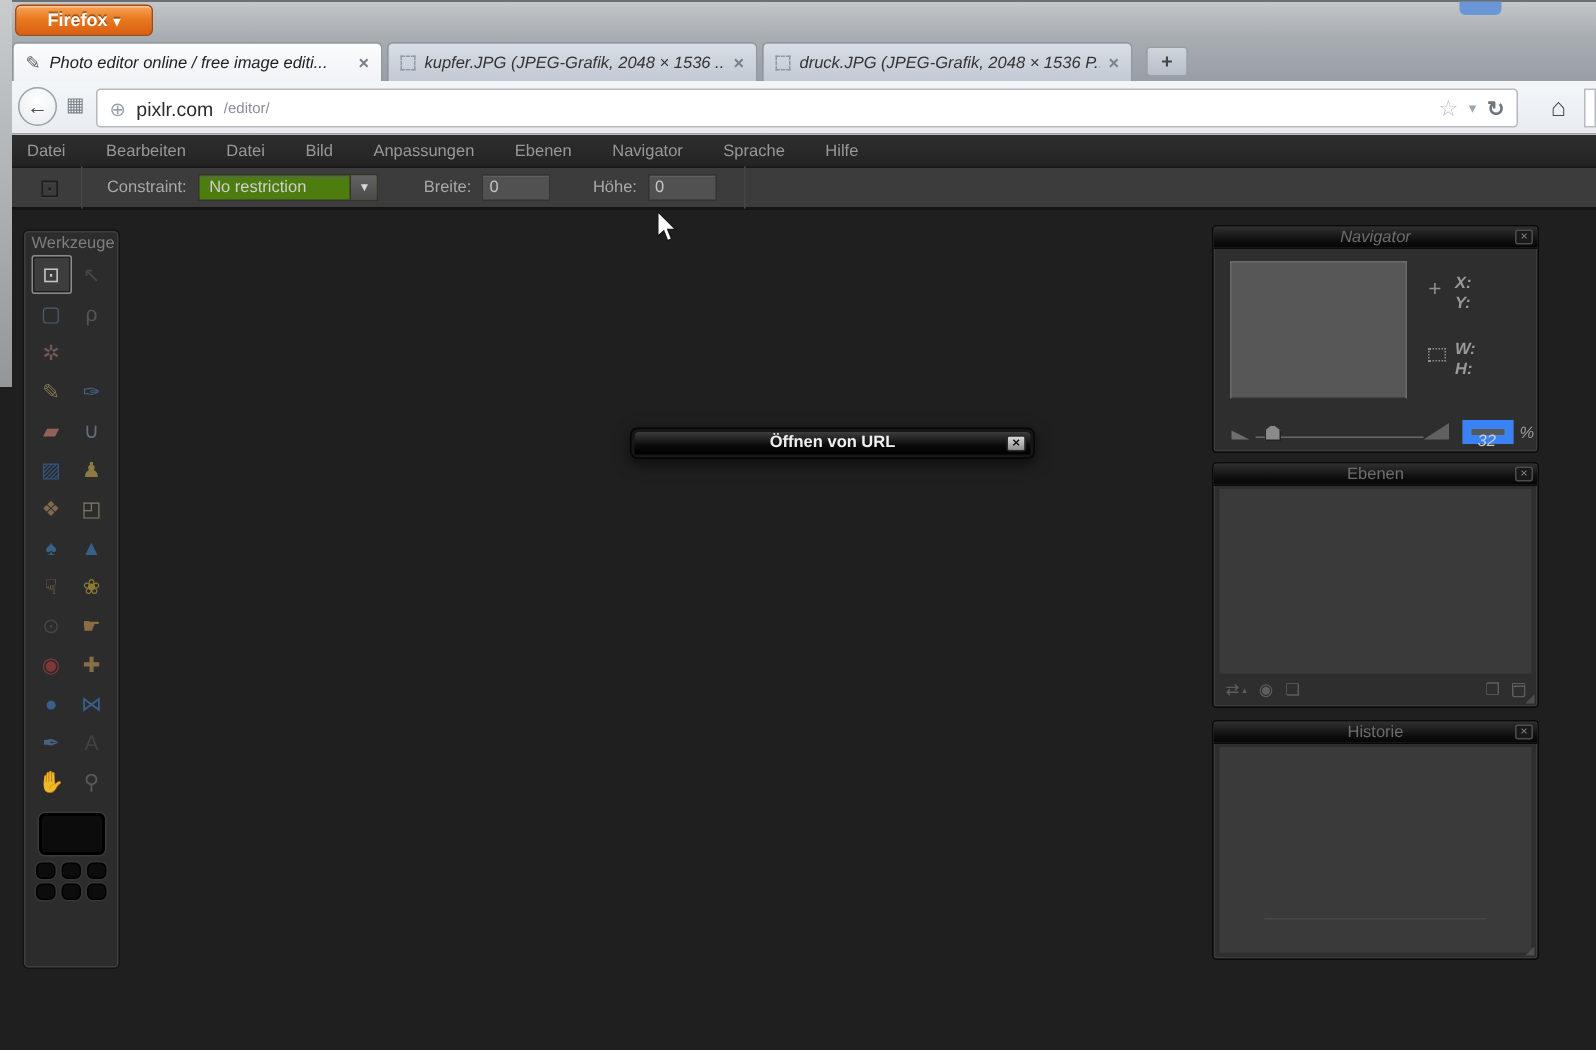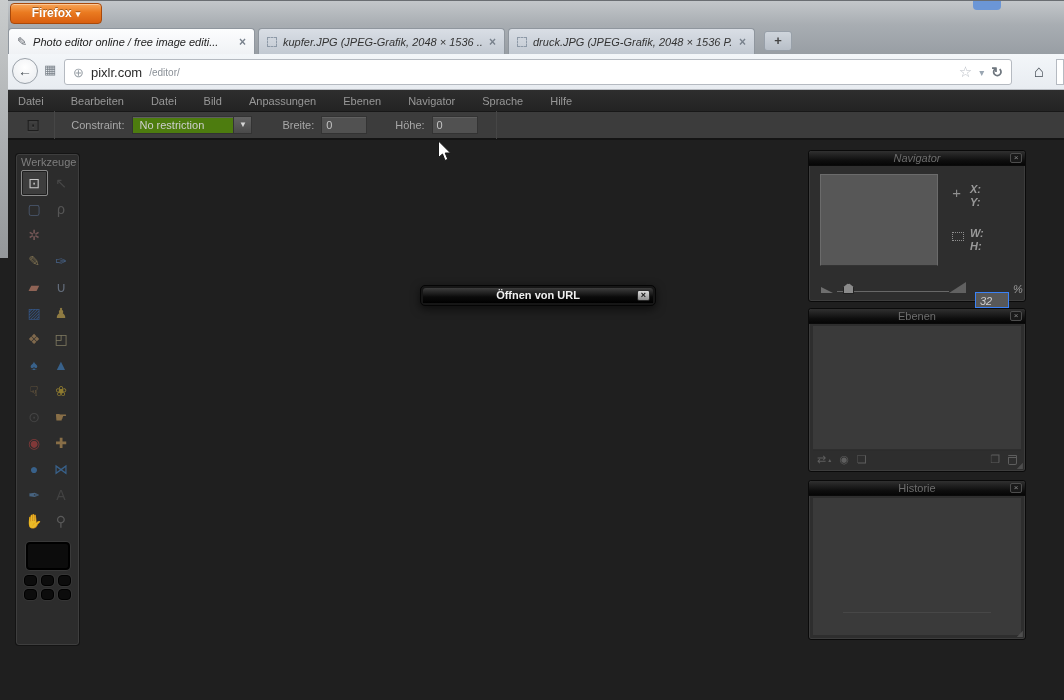--- a/index.html
+++ b/index.html
@@ -100,21 +100,21 @@
   .tool-cell.selected { background:#3d3d3d; border:1px solid #8a8a8a; border-radius:2px;
     box-shadow:inset 0 0 0 1px #1f1f1f; }
   #main-swatch { width:44px; height:28px; background:#0c0c0c; border:2px solid #000;
     border-radius:4px; margin:8px auto 5px; box-shadow:0 0 0 1px #3a3a3a; }
   #mini-swatches { display:grid; grid-template-columns:repeat(3,13px); gap:3px 4px;
     width:47px; margin:0 auto; }
   .mini-swatch { width:13px; height:11px; background:#0c0c0c; border:1px solid #000;
     border-radius:4px; box-shadow:0 0 0 1px #353535; }
 
   
-  #dialog { position:absolute; left:420px; top:285px; width:236px; background:#161616;
+  #dialog { position:absolute; left:420px; top:285px; width:270px; background:#161616;
     border:1px solid #050505; border-radius:5px; padding:2px;
     box-shadow:0 3px 10px rgba(0,0,0,.6); z-index:20; }
   #dialog-titlebar { position:relative; height:15px;
     background:linear-gradient(180deg,#3d3d3d,#0a0a0a 60%,#000);
     border-radius:3px 3px 0 0; color:#f0f0f0; font-weight:bold; text-align:center;
     line-height:15px; }
   #dialog-close { position:absolute; right:3px; top:2px; width:13px; height:11px;
     background:linear-gradient(180deg,#dcdcdc,#8f8f8f); border:1px solid #2a2a2a;
     border-radius:2px; color:#111; font-size:9px; line-height:9px; text-align:center;
     font-weight:bold; }
@@ -157,21 +157,21 @@
   .nav-label { position:absolute; left:161px; color:#9a9a9a; font-weight:bold; }
   #nav-x { top:32px; } #nav-y { top:45px; } #nav-w { top:76px; } #nav-h { top:89px; }
   #nav-wedge-small { position:absolute; left:12px; top:136px; width:0; height:0;
     border-right:12px solid transparent; border-bottom:6px solid #6e6e6e; }
   #nav-track { position:absolute; left:28px; top:140px; width:112px; height:1px; background:#686868; }
   #nav-thumb { position:absolute; left:34px; top:132px; width:11px; height:11px; background:#8a8a8a;
     clip-path:polygon(50% 0,100% 38%,100% 100%,0 100%,0 38%); border:1px solid #222; }
   #nav-wedge-big { position:absolute; left:140px; top:131px; width:0; height:0;
     border-left:17px solid transparent; border-bottom:11px solid #6e6e6e; opacity:.8; }
   #nav-zoom-input { position:absolute; left:166px; top:129px; width:34px; height:16px;
-    background:#585858; border:1px solid #3b82f6; color:#cfcfcf; padding:2px 4px;margin-top:12px; }
+    background:#585858; border:6px solid #3b82f6; color:#cfcfcf; padding:2px 4px; }
   #nav-percent { position:absolute; left:204px; top:132px; color:#9a9a9a; }
 
   #layers-panel { top:308px; height:164px; }
   .rpanel-body { position:absolute; left:4px; right:4px; top:17px; background:#3a3a3a; }
   #layers-body { bottom:22px; }
   #layers-bar { position:absolute; left:4px; right:4px; bottom:3px; height:18px;
     display:flex; align-items:center; gap:8px; padding:0 4px; border-top:1px solid #2c2c2c;
     color:#5e5e5e; }
   .lyr-icon { font-size:11px; color:#5e5e5e; }
   #lyr-toggle-arrow { font-size:6px; margin-left:-6px; }

